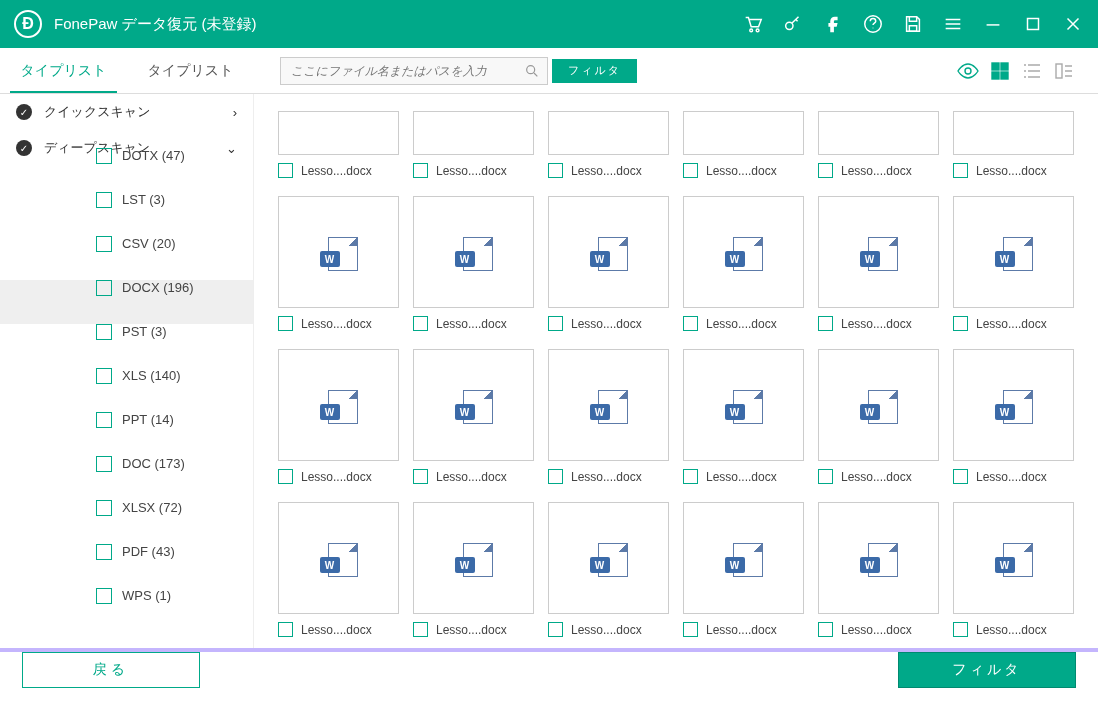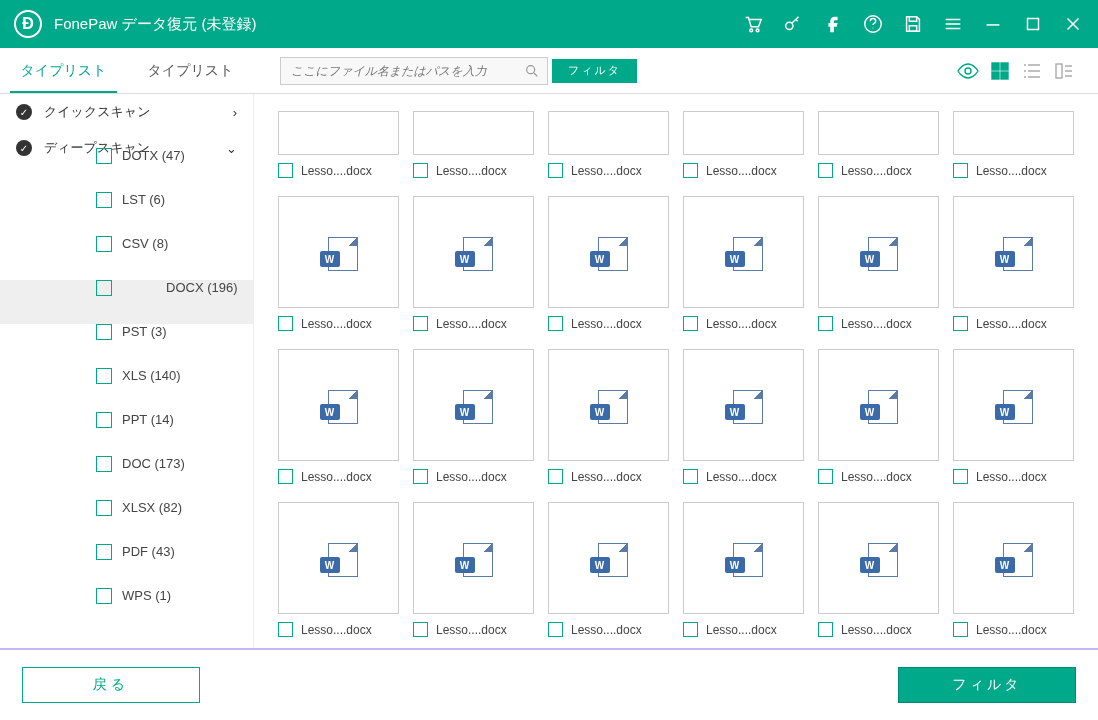--- a/index.html
+++ b/index.html
@@ -30,37 +30,37 @@
 .viewicon svg { stroke: #aaa; fill: none; stroke-width: 1.4; }
 .viewicon.eye svg { stroke: #00a989; }
 
 
 .body { display: flex; height: 554px; }
 .sidebar { width: 254px; overflow-y: auto; border-right: 1px solid #eee; }
 .scangroup { display: flex; align-items: center; height: 36px; padding: 0 16px; font-size: 13px; color: #333; cursor: pointer; }
 .scangroup .chk { width: 16px; height: 16px; border-radius: 50%; background: #333; color: #fff; display: flex; align-items: center; justify-content: center; font-size: 10px; margin-right: 12px; }
 .scangroup .arr { margin-left: auto; }
 .typeitem { display: flex; align-items: flex-start; height: 44px; padding-left: 96px; font-size: 13px; color: #444; cursor: pointer; }
-.typeitem.selected { background: #efefef; gap: 44px; }
+.typeitem.selected { background: #efefef; }
 .typeitem .cbox { width: 16px; height: 16px; border: 1.5px solid #00a989; margin-right: 10px; }
 
 .content { flex: 1; overflow-y: auto; padding: 17px 24px 10px 24px; }
 .grid { display: grid; grid-template-columns: repeat(6, 1fr); gap: 6px 14px; }
 .filecard { display: flex; flex-direction: column; }
 .thumb { border: 1px solid #ccc; height: 112px; display: flex; align-items: center; justify-content: center; }
 .thumb.short { height: 44px; align-items: flex-end; }
 .docicon { width: 38px; height: 38px; position: relative; }
 .docicon .page { position: absolute; width: 30px; height: 34px; background: #fff; border: 1px solid #5c7aa8; bottom: 0; right: 0; }
 .docicon .page::before { content: ""; position: absolute; top: 0; right: 0; width: 8px; height: 8px; background: linear-gradient(135deg, #fff 50%, #5c7aa8 50%); }
 .docicon .w { position: absolute; bottom: 4px; left: 0; width: 20px; height: 16px; background: #3b6aa8; color: #fff; font-size: 10px; font-weight: bold; display: flex; align-items: center; justify-content: center; border-radius: 2px; }
 .filelabel { display: flex; align-items: center; padding: 8px 0 12px 0; font-size: 12px; color: #444; }
 .filelabel .cbox { width: 15px; height: 15px; border: 1.5px solid #00a989; margin-right: 8px; flex-shrink: 0; }
 
 
-.footer { height: 72px; border-top: 2px solid #c4b5fd; display: flex; align-items: center; padding: 0 22px; }
+.footer { height: 72px; border-top: 4px solid #c4b5fd; display: flex; padding: 0 22px; }
 .backbtn { width: 178px; height: 36px; border: 1.5px solid #00a989; color: #00a989; background: #fff; font-size: 14px; cursor: pointer; letter-spacing: 4px; }
 .recoverbtn { margin-left: auto; width: 178px; height: 36px; background: #00a989; border: 1px solid #008a70; color: #fff; font-size: 14px; cursor: pointer; letter-spacing: 3px; }
 
 
 .sidebar::-webkit-scrollbar, .content::-webkit-scrollbar { width: 6px; }
 .sidebar::-webkit-scrollbar-thumb, .content::-webkit-scrollbar-thumb { background: #ccc; }
 </style>
 </head>
 <body>
 
@@ -176,25 +176,25 @@
       <span>ディープスキャン</span>
       <span class="arr">⌄</span>
     </div>
     <div id="typelist">
         <div class="typeitem" style="margin-top: -18px;">
           <span class="cbox"></span>
           <span>DOTX (47)</span>
         </div>
         <div class="typeitem">
           <span class="cbox"></span>
-          <span>LST (6)</span>
-        </div>
-        <div class="typeitem">
-          <span class="cbox"></span>
-          <span>CSV (8)</span>
+          <span>LST (3)</span>
+        </div>
+        <div class="typeitem">
+          <span class="cbox"></span>
+          <span>CSV (20)</span>
         </div>
         <div class="typeitem selected">
           <span class="cbox"></span>
           <span>DOCX (196)</span>
         </div>
         <div class="typeitem">
           <span class="cbox"></span>
           <span>PST (3)</span>
         </div>
         <div class="typeitem">
@@ -204,21 +204,21 @@
         <div class="typeitem">
           <span class="cbox"></span>
           <span>PPT (14)</span>
         </div>
         <div class="typeitem">
           <span class="cbox"></span>
           <span>DOC (173)</span>
         </div>
         <div class="typeitem">
           <span class="cbox"></span>
-          <span>XLSX (82)</span>
+          <span>XLSX (72)</span>
         </div>
         <div class="typeitem">
           <span class="cbox"></span>
           <span>PDF (43)</span>
         </div>
         <div class="typeitem">
           <span class="cbox"></span>
           <span>WPS (1)</span>
         </div>
       </div>

